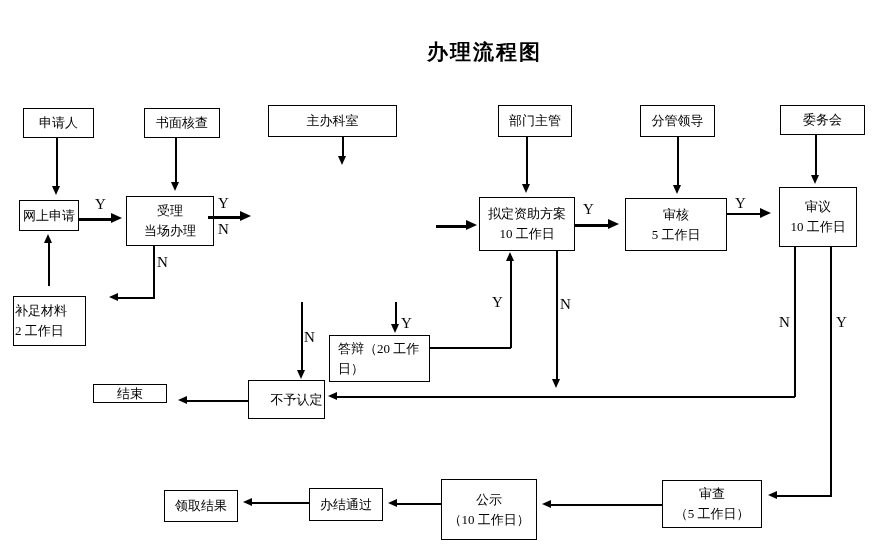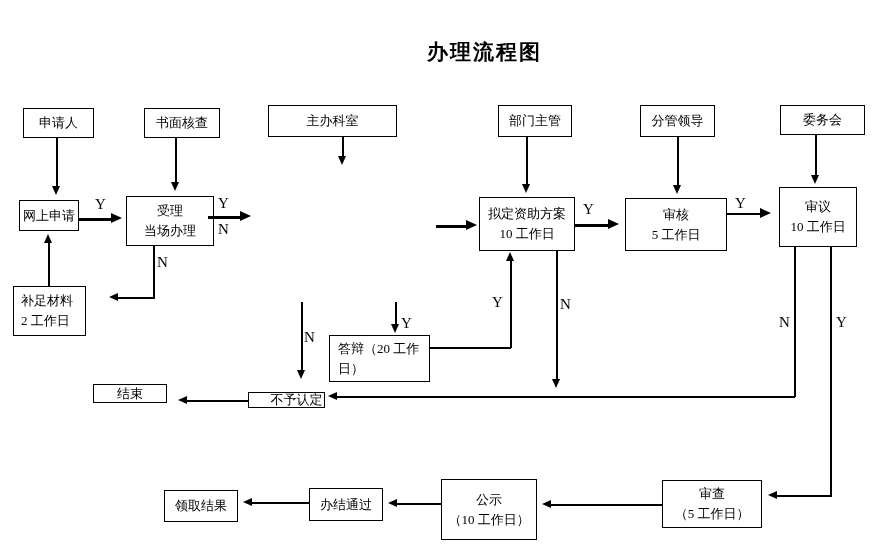--- a/index.html
+++ b/index.html
@@ -4,21 +4,21 @@
 <style>
   html,body{margin:0;padding:0;background:#fff;}
   #canvas{position:relative;width:892px;height:558px;background:#ffffff;overflow:hidden;
           font-family:"Liberation Serif","DejaVu Serif",serif;color:#000;}
   .title{position:absolute;font-size:21px;font-weight:bold;letter-spacing:2px;white-space:nowrap;}
   .box{position:absolute;border:1.5px solid #000;background:#fff;box-sizing:border-box;
        display:flex;flex-direction:column;justify-content:center;align-items:center;
        font-size:13px;line-height:20px;text-align:center;}
   .box .ln{display:block;width:100%;}
   .bigbox{line-height:22px;padding:1px 2px;}
-  .leftalign{align-items:flex-start;text-align:left;padding-left:7px;}
+  .leftalign{align-items:flex-start;text-align:left;padding-left:1px;margin-top:10px;}
   .wrapbox{justify-content:center;align-items:flex-start;text-align:left;padding:2px 8px;}
   .vl,.hl{position:absolute;background:#000;}
   .vl{width:1.5px;} .hl{height:1.5px;} .hl.thick{height:2.5px;}
   .ah{position:absolute;width:0;height:0;line-height:0;}
   .ah-down{border-left:4.5px solid transparent;border-right:4.5px solid transparent;border-top:9px solid #000;}
   .ah-up{border-left:4.5px solid transparent;border-right:4.5px solid transparent;border-bottom:9px solid #000;}
   .ah-left{border-top:4.5px solid transparent;border-bottom:4.5px solid transparent;border-right:9px solid #000;}
   .ah-right{border-top:4.5px solid transparent;border-bottom:4.5px solid transparent;border-left:9px solid #000;}
   .ah-right.big{border-top:5.5px solid transparent;border-bottom:5.5px solid transparent;border-left:11px solid #000;}
   .yn{position:absolute;font-size:15px;line-height:15px;}
@@ -69,21 +69,21 @@
     <span class="ln">5 工作日</span>
   </div>
   <div class="box" style="left:779px;top:187px;width:78px;height:60px;">
     <span class="ln">审议</span>
     <span class="ln">10 工作日</span>
   </div>
 
   <div class="box wrapbox" style="left:329px;top:335px;width:101px;height:47px;">
     <span>答辩（20 工作日）</span>
   </div>
-  <div class="box" style="left:248px;top:392px;width:77px;height:16px;padding-left:20px;">
+  <div class="box" style="left:248px;top:380px;width:77px;height:39px;padding-left:20px;">
     <span class="ln">不予认定</span>
   </div>
   <div class="box" style="left:93px;top:384px;width:74px;height:19px;">
     <span class="ln">结束</span>
   </div>
 
   <div class="box" style="left:662px;top:480px;width:100px;height:48px;">
     <span class="ln">审查</span>
     <span class="ln">（5 工作日）</span>
   </div>

